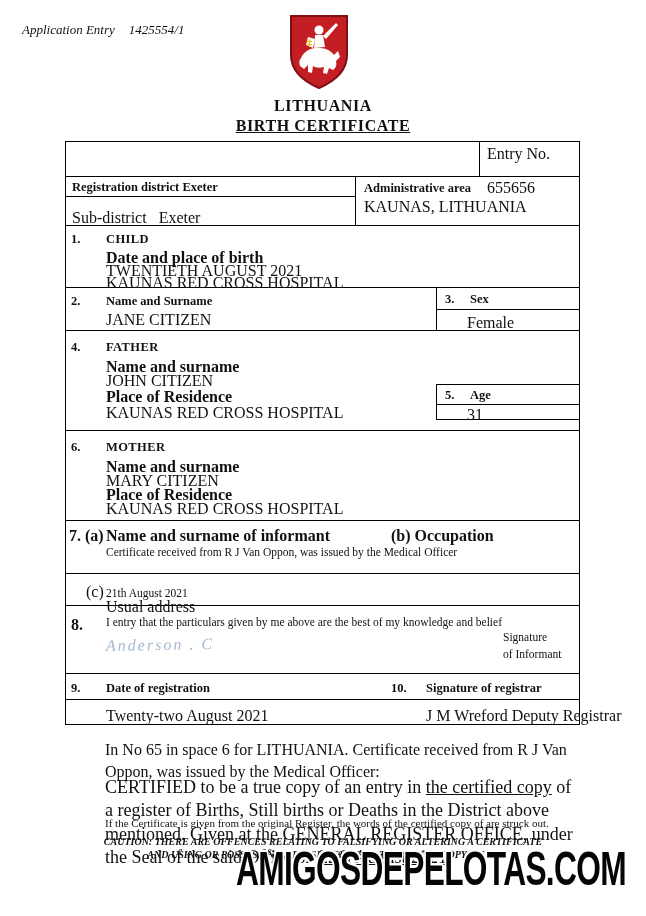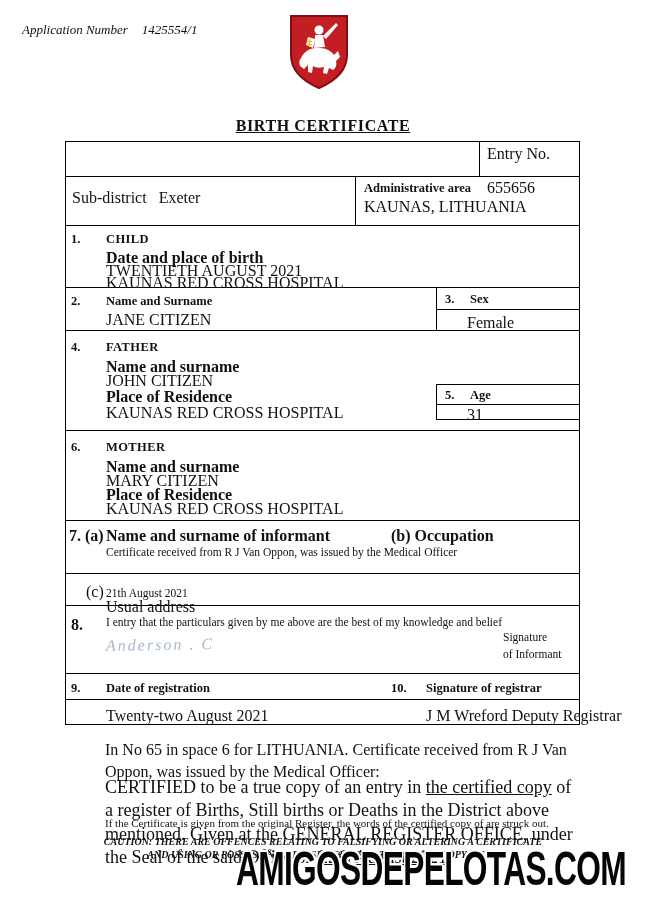--- a/index.html
+++ b/index.html
@@ -49,50 +49,55 @@
     text-shadow:-2px -2px 0 #fff, 2px -2px 0 #fff, -2px 2px 0 #fff, 2px 2px 0 #fff,
                 -2px 0 0 #fff, 2px 0 0 #fff, 0 -2px 0 #fff, 0 2px 0 #fff;
   }
 </style>
 </head>
 <body>
 
 <div class="page">
 
   <div class="abs i" style="left:22px; top:22px; font-size:13px;">
-    <span>Application Number</span><span style="margin-left:14px;">1425554/1</span>
+    <span>Application Entry</span><span style="margin-left:14px;">1425554/1</span>
   </div>
 
   <div class="abs" style="left:288px; top:13px;">
     <svg width="62" height="78" viewBox="0 0 62 78" aria-hidden="true">
       <path d="M3,3 H59 V42 Q59,63 31,75 Q3,63 3,42 Z" fill="var(--shield-red,#c41e25)" stroke="#7e0f15" stroke-width="2"></path>
       <g fill="#fdfdfd">
         <path d="M13,45 C16,38 24,34 32,35 C38,35 43,38 46,42 L50,38 L52,44 L48,48 C49,52 48,55 45,57 L41,55 L39,61 L35,60 L36,54 C32,55 28,55 25,53 L24,60 L20,59 L20,52 L16,56 L12,53 C11,50 11,47 13,45 Z"></path>
         <circle cx="31" cy="17" r="4.5"></circle>
         <path d="M27,22 L35,22 L37,34 L26,35 Z"></path>
         <path d="M35,23 L48,10 L50,12 L38,26 Z"></path>
         <path d="M20,24 L27,26 L25,35 L18,32 Z"></path>
       </g>
       <path d="M21.5,26 v8 M19,28.5 h5 M19,31.5 h5" stroke="#f5c400" stroke-width="1.2" fill="none"></path>
     </svg>
   </div>
 
+  <div class="abs center title" style="top:97px;">LITHUANIA</div>
   <div class="abs center title" style="top:117px;text-decoration:underline;">BIRTH CERTIFICATE</div>
 
   <div class="table">
 
     <div class="row" style="top:0; height:35px;">
       <div class="entry-box">
         <div class="fs12">Entry No.</div>
         <div class="fs12" style="margin-top:16px;">655656</div>
       </div>
     </div>
 
     <div class="row" style="top:35px; height:49px;">
       <div class="cell-left">
+        <div class="reg-line b fs125">
+          <span>Registration district</span>
+          <span>Exeter</span>
+        </div>
         <div class="sub-line fs12">
           <span>Sub-district</span>
           <span style="margin-left:8px;">Exeter</span>
         </div>
       </div>
       <div class="admin-cell">
         <div class="b fs125">Administrative area</div>
         <div class="fs12" style="margin-top:2px;">KAUNAS, LITHUANIA</div>
       </div>
     </div>

